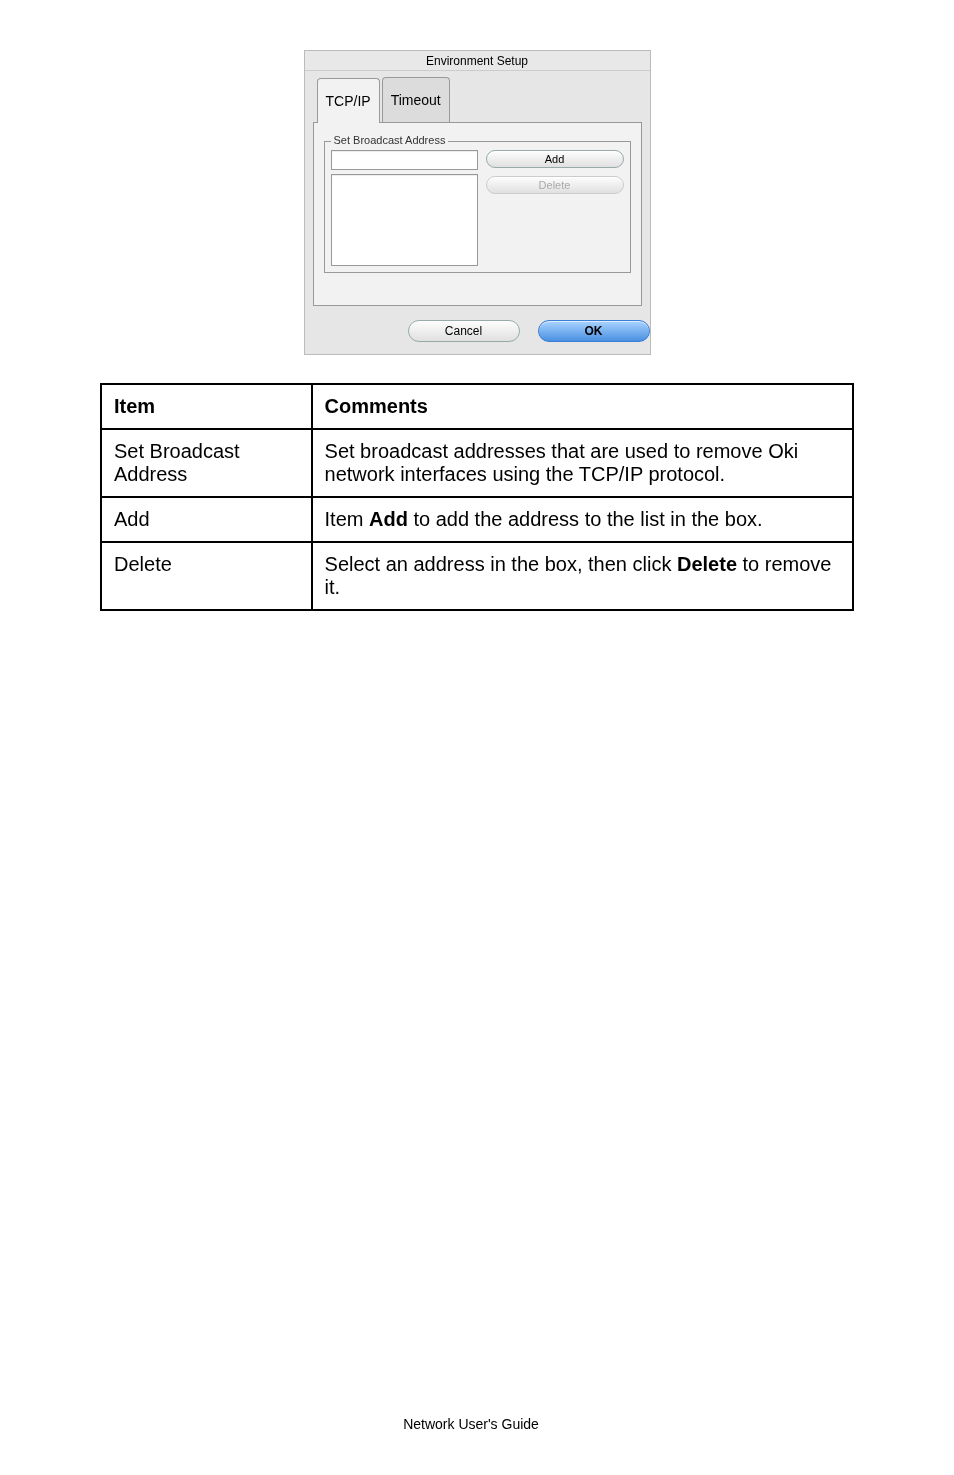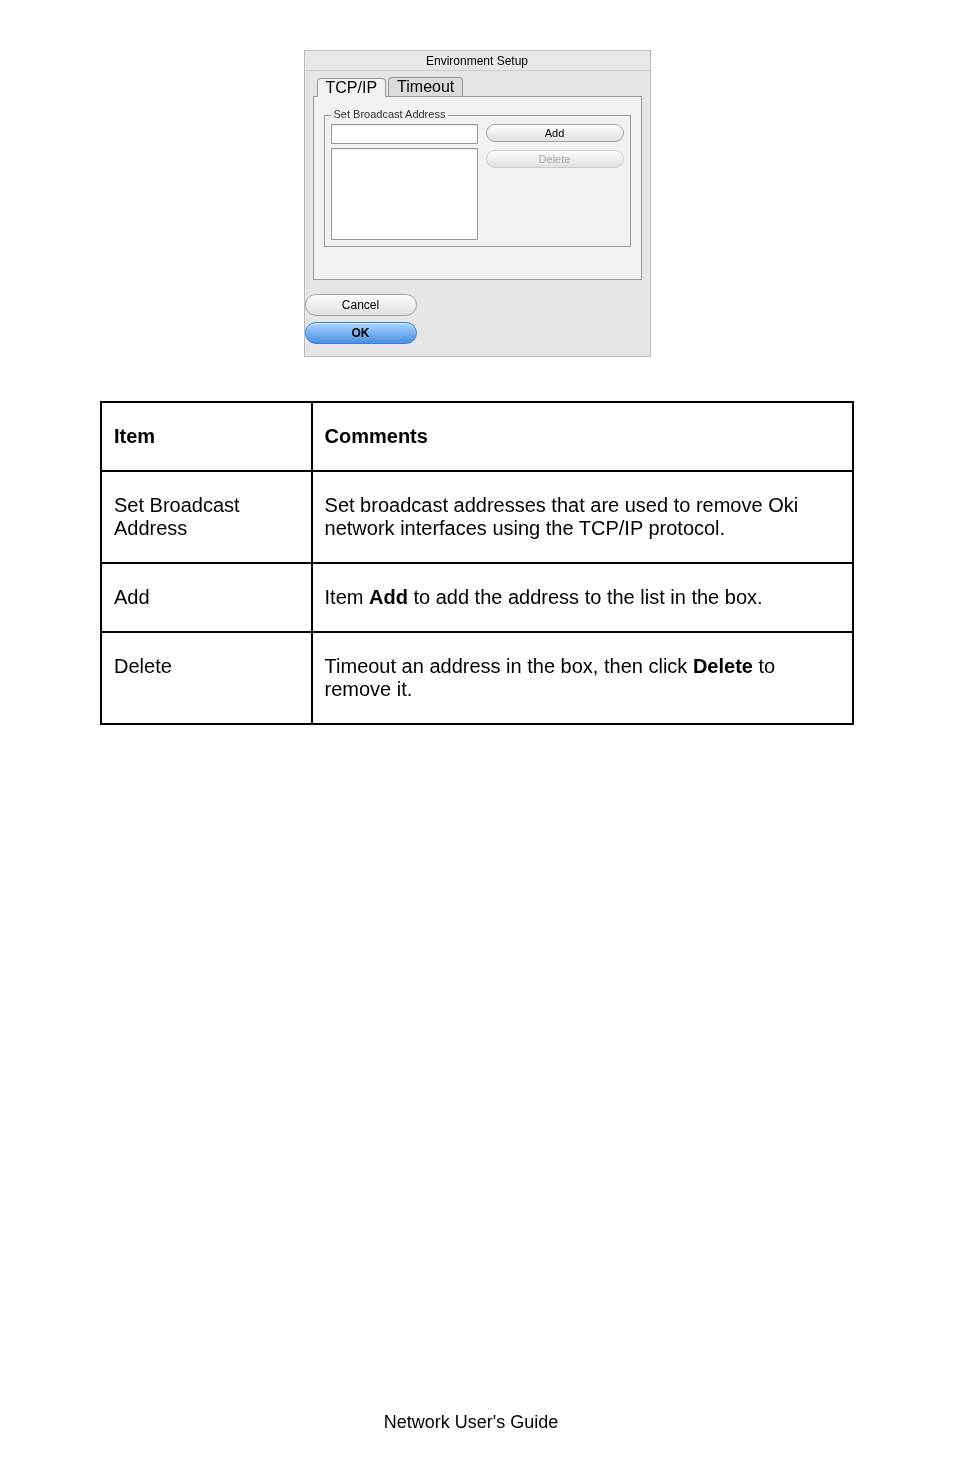--- a/index.html
+++ b/index.html
@@ -16,21 +16,21 @@
   }
   .heading {
     font-size: 26px;
     font-weight: bold;
     margin-bottom: 20px;
     font-family: Verdana, Arial, sans-serif;
   }
   .screenshot-wrap {
     display: flex;
     justify-content: center;
-    margin-bottom: 44px;
+    margin-bottom: 28px;
   }
   .env-dialog {
     width: 345px;
     border: 1px solid #bbb;
     background: #e8e8e8;
     box-shadow: inset 0 0 0 1px #fff;
   }
   .env-title {
     text-align: center;
     font-size: 12px;
@@ -42,22 +42,22 @@
     background: #e6e6e6;
     padding: 4px 8px 4px 8px;
   }
   .tabrow {
     display: flex;
     gap: 2px;
     margin-left: 4px;
     margin-top: 2px;
   }
   .tab {
-    font-size: 16px;
-    padding: 0 8px;
+    font-size: 14px;
+    padding: 14px 8px;
     border: 1px solid #999;
     border-bottom: none;
     border-radius: 4px 4px 0 0;
     background: #dcdcdc;
   }
   .tab.active {
     background: #f2f2f2;
     position: relative;
     top: 1px;
   }
@@ -118,24 +118,23 @@
     background: linear-gradient(#fdfdfd, #e0e0e0);
     box-shadow: inset 0 1px 0 #fff;
   }
   .aqua-btn.disabled {
     color: #aaa;
     border-color: #ccc;
   }
   .dialog-buttons {
     display: flex;
     justify-content: flex-end;
-    gap: 6px;
+    gap: 18px;
     padding: 10px 0 12px 0;
     background: #e6e6e6;
-    flex-direction: column;
   }
   .dlg-btn {
     width: 110px;
     font-size: 12px;
     text-align: center;
     padding: 3px 0;
     border-radius: 12px;
   }
   .dlg-cancel {
     border: 1px solid #9aa;
@@ -150,39 +149,39 @@
     font-weight: bold;
   }
 
   table.info {
     border-collapse: collapse;
     width: 100%;
     margin-top: 4px;
   }
   table.info th, table.info td {
     border: 2px solid #000;
-    padding: 22px 12px;
+    padding: 10px 12px;
     vertical-align: top;
     font-size: 20px;
     text-align: left;
   }
   table.info th {
     font-weight: bold;
   }
   table.info td .bold {
     font-weight: bold;
   }
 
   .footer {
     position: absolute;
     bottom: 40px;
     left: 0;
     right: 12px;
     text-align: center;
-    font-size: 18px;
+    font-size: 14px;
     line-height: 1.4;
   }
 </style>
 </head>
 <body>
 
 <div class="page-content">
 
   <div class="screenshot-wrap">
     <div class="env-dialog">
@@ -224,21 +223,21 @@
     <tr>
       <td>Set Broadcast Address</td>
       <td>Set broadcast addresses that are used to remove Oki network interfaces using the TCP/IP protocol.</td>
     </tr>
     <tr>
       <td>Add</td>
       <td><span>Item </span><span class="bold">Add</span><span> to add the address to the list in the box.</span></td>
     </tr>
     <tr>
       <td>Delete</td>
-      <td><span>Timeout an address in the box, then click </span><span class="bold">Delete</span><span> to remove it.</span></td>
+      <td><span>Select an address in the box, then click </span><span class="bold">Delete</span><span> to remove it.</span></td>
     </tr>
   </tbody>
     </table>
 </div>
 
 <div class="footer">
   <div>Network User's Guide</div>
 </div>
 
 </body></html>

